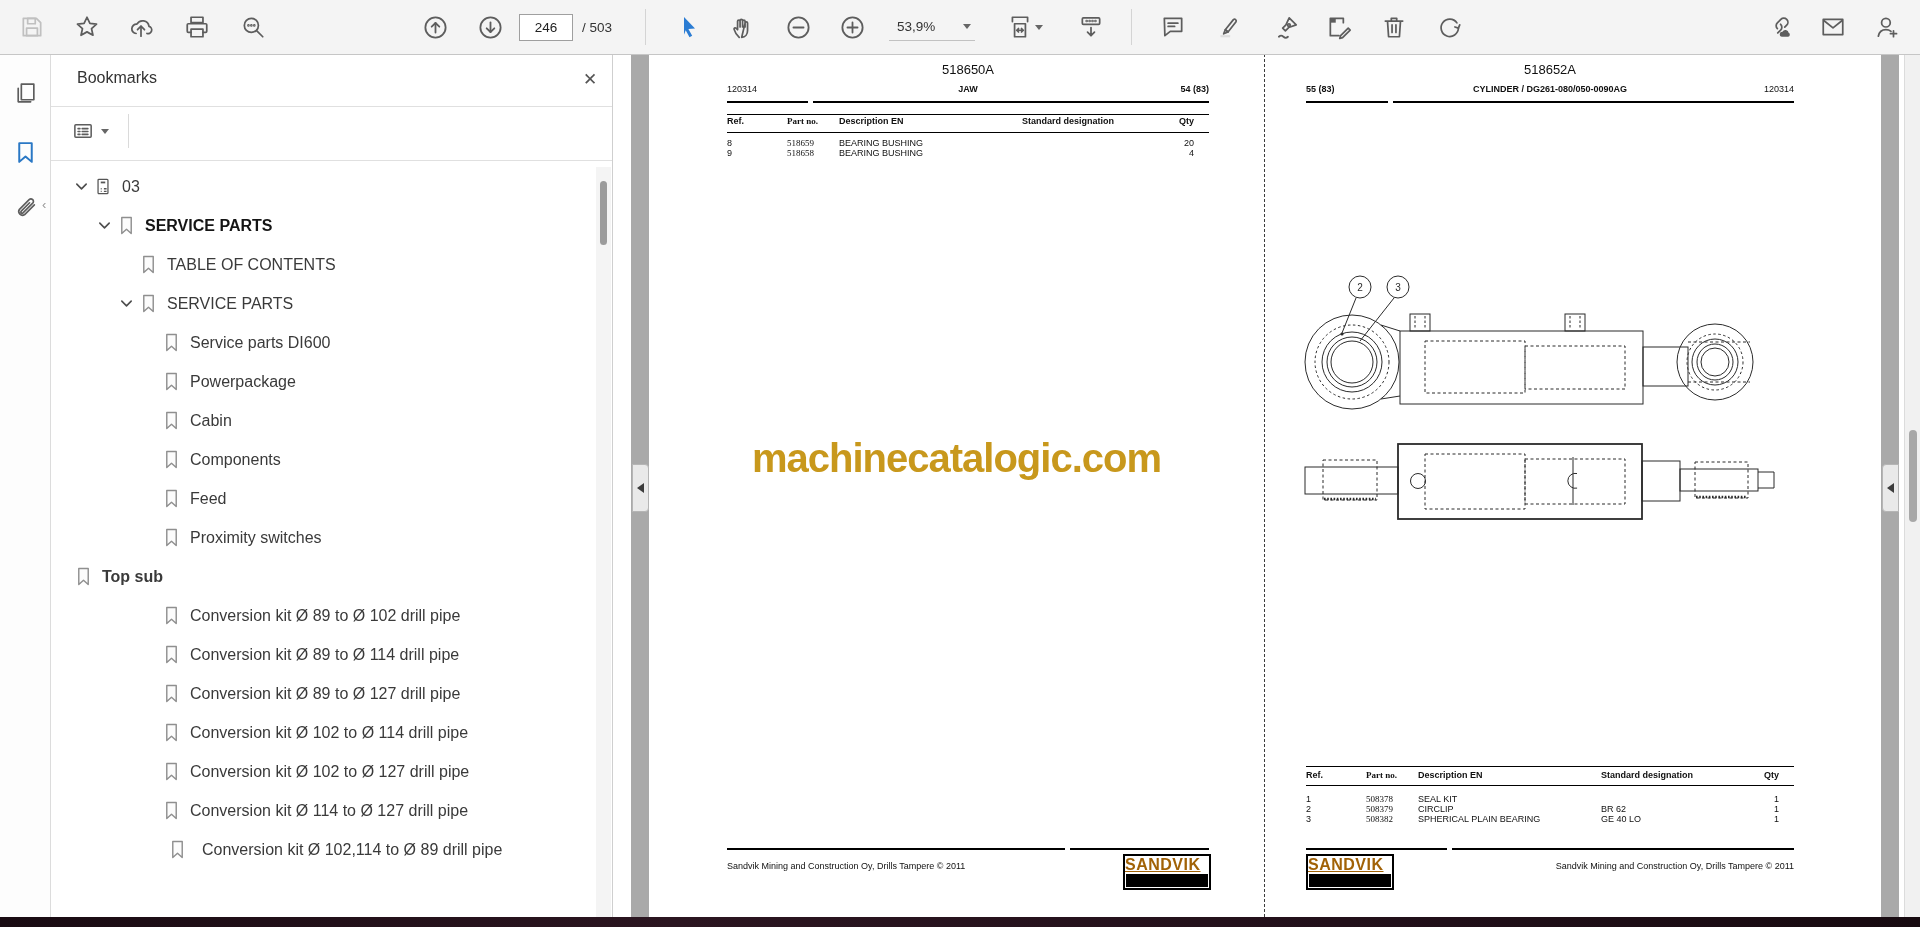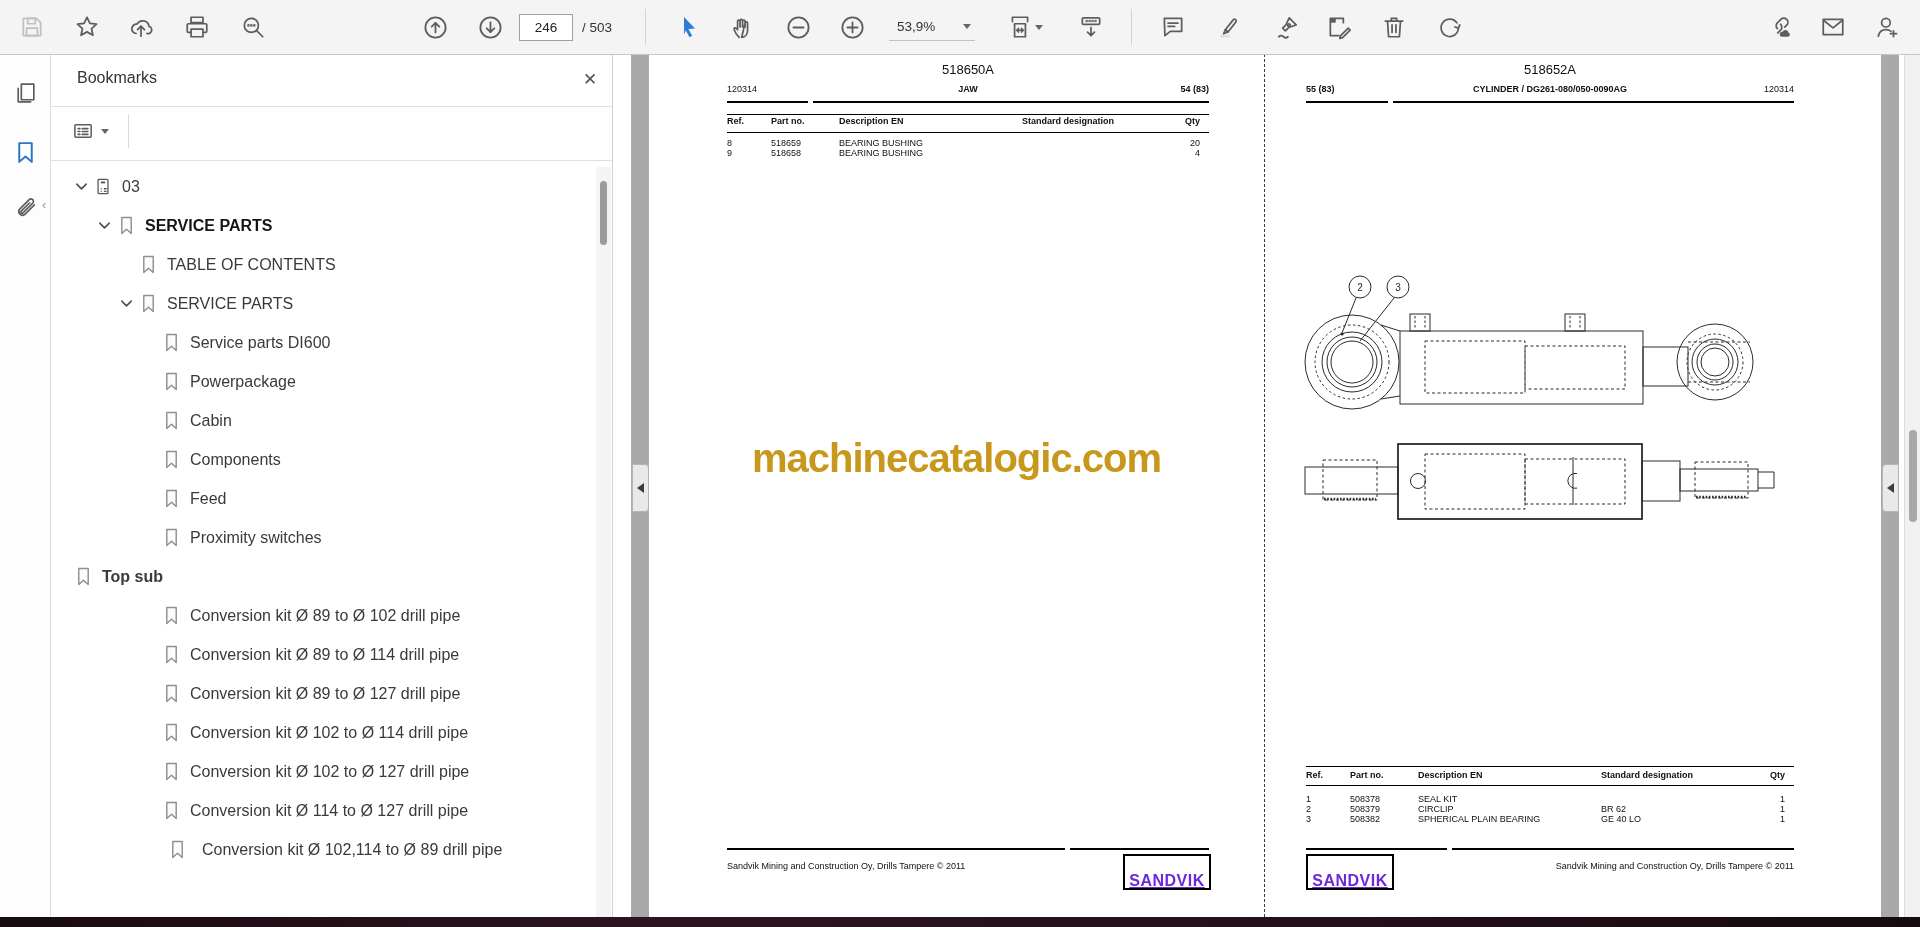--- a/index.html
+++ b/index.html
@@ -62,32 +62,32 @@
   .pg-title{position:absolute;top:8px;width:482px;text-align:center;font-size:13px;}
   .pg-head{position:absolute;top:30px;width:482px;height:12px;font-size:9px;}
   .pg-head .hl{position:absolute;left:0;}
   .pg-head .hc{position:absolute;left:0;width:100%;text-align:center;font-weight:bold;}
   .pg-head .hr{position:absolute;right:0;font-weight:bold;}
   .rule{position:absolute;height:1px;background:#000;}
   .rule.thick{height:2px;}
   .trow{position:absolute;width:482px;height:10px;font-size:9px;}
   .trow span{position:absolute;top:0;}
   .trow .c0{left:0;}
-  .trow .c1{left:44px;}
+  .trow .c1{left:60px;font-family:Liberation Serif, serif;}
   .trow .c2{left:112px;}
   .trow .c3{left:295px;}
-  .trow .c4{right:9px;text-align:right;}
+  .trow .c4{right:15px;text-align:right;}
   .trow.thead{font-weight:bold;}
   .watermark{position:absolute;left:0;top:382px;width:615px;text-align:center;font-size:40px;
              font-weight:bold;letter-spacing:-1px;}
   .footer-text{position:absolute;top:807px;font-size:9px;}
   .sandvik{position:absolute;top:800px;width:84px;height:32px;border:2px solid #000;background:#fff;
            display:flex;flex-direction:column;box-sizing:content-box;}
-  .sandvik .t{font-weight:bold;font-size:16px;line-height:18px;text-align:center;
-              text-decoration:underline;letter-spacing:.5px;color:#6d28d9;margin-top:16px;}
+  .sandvik .t{font-weight:bold;font-size:16px;line-height:18px;
+              text-decoration:underline;letter-spacing:.5px;color:#a16207;}
   .sandvik .b{flex:1;background:#000;margin:0 1px 1px 1px;}
   .diagram{position:absolute;left:18px;top:165px;}
   
   .taskbar{position:absolute;left:0;top:917px;width:1920px;height:10px;
            background:linear-gradient(90deg,#190b12,#2b1520 35%,#22101a 70%,#170a10);z-index:40;}
 </style>
 </head>
 <body>
 
 <div id="app">

